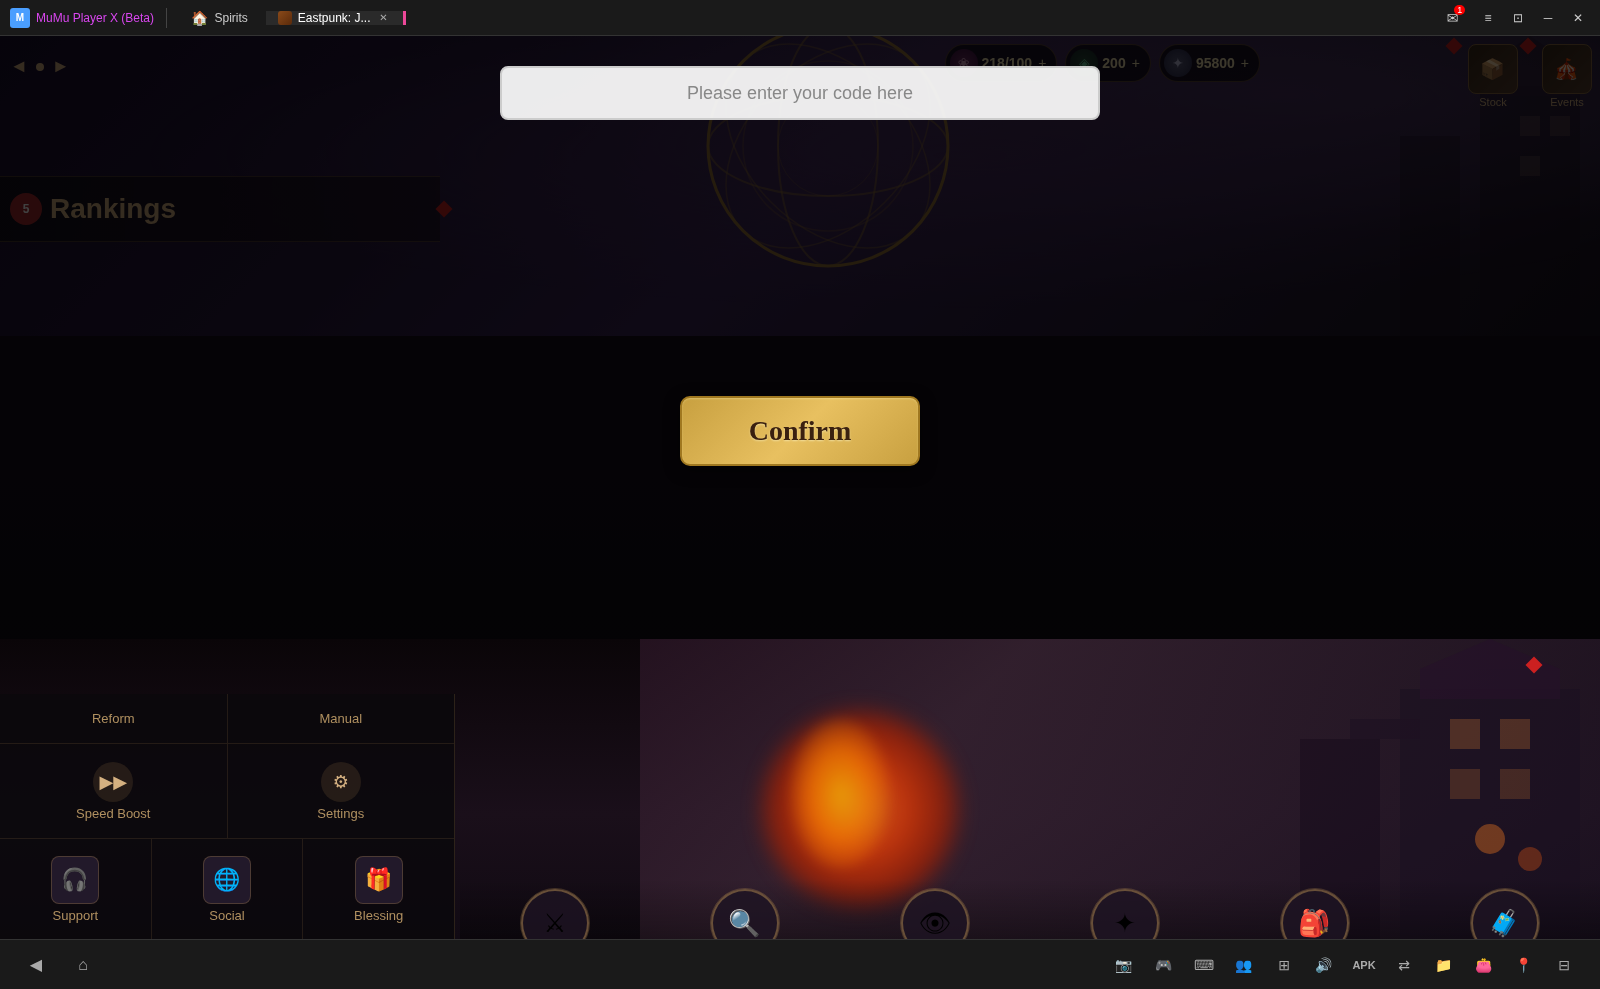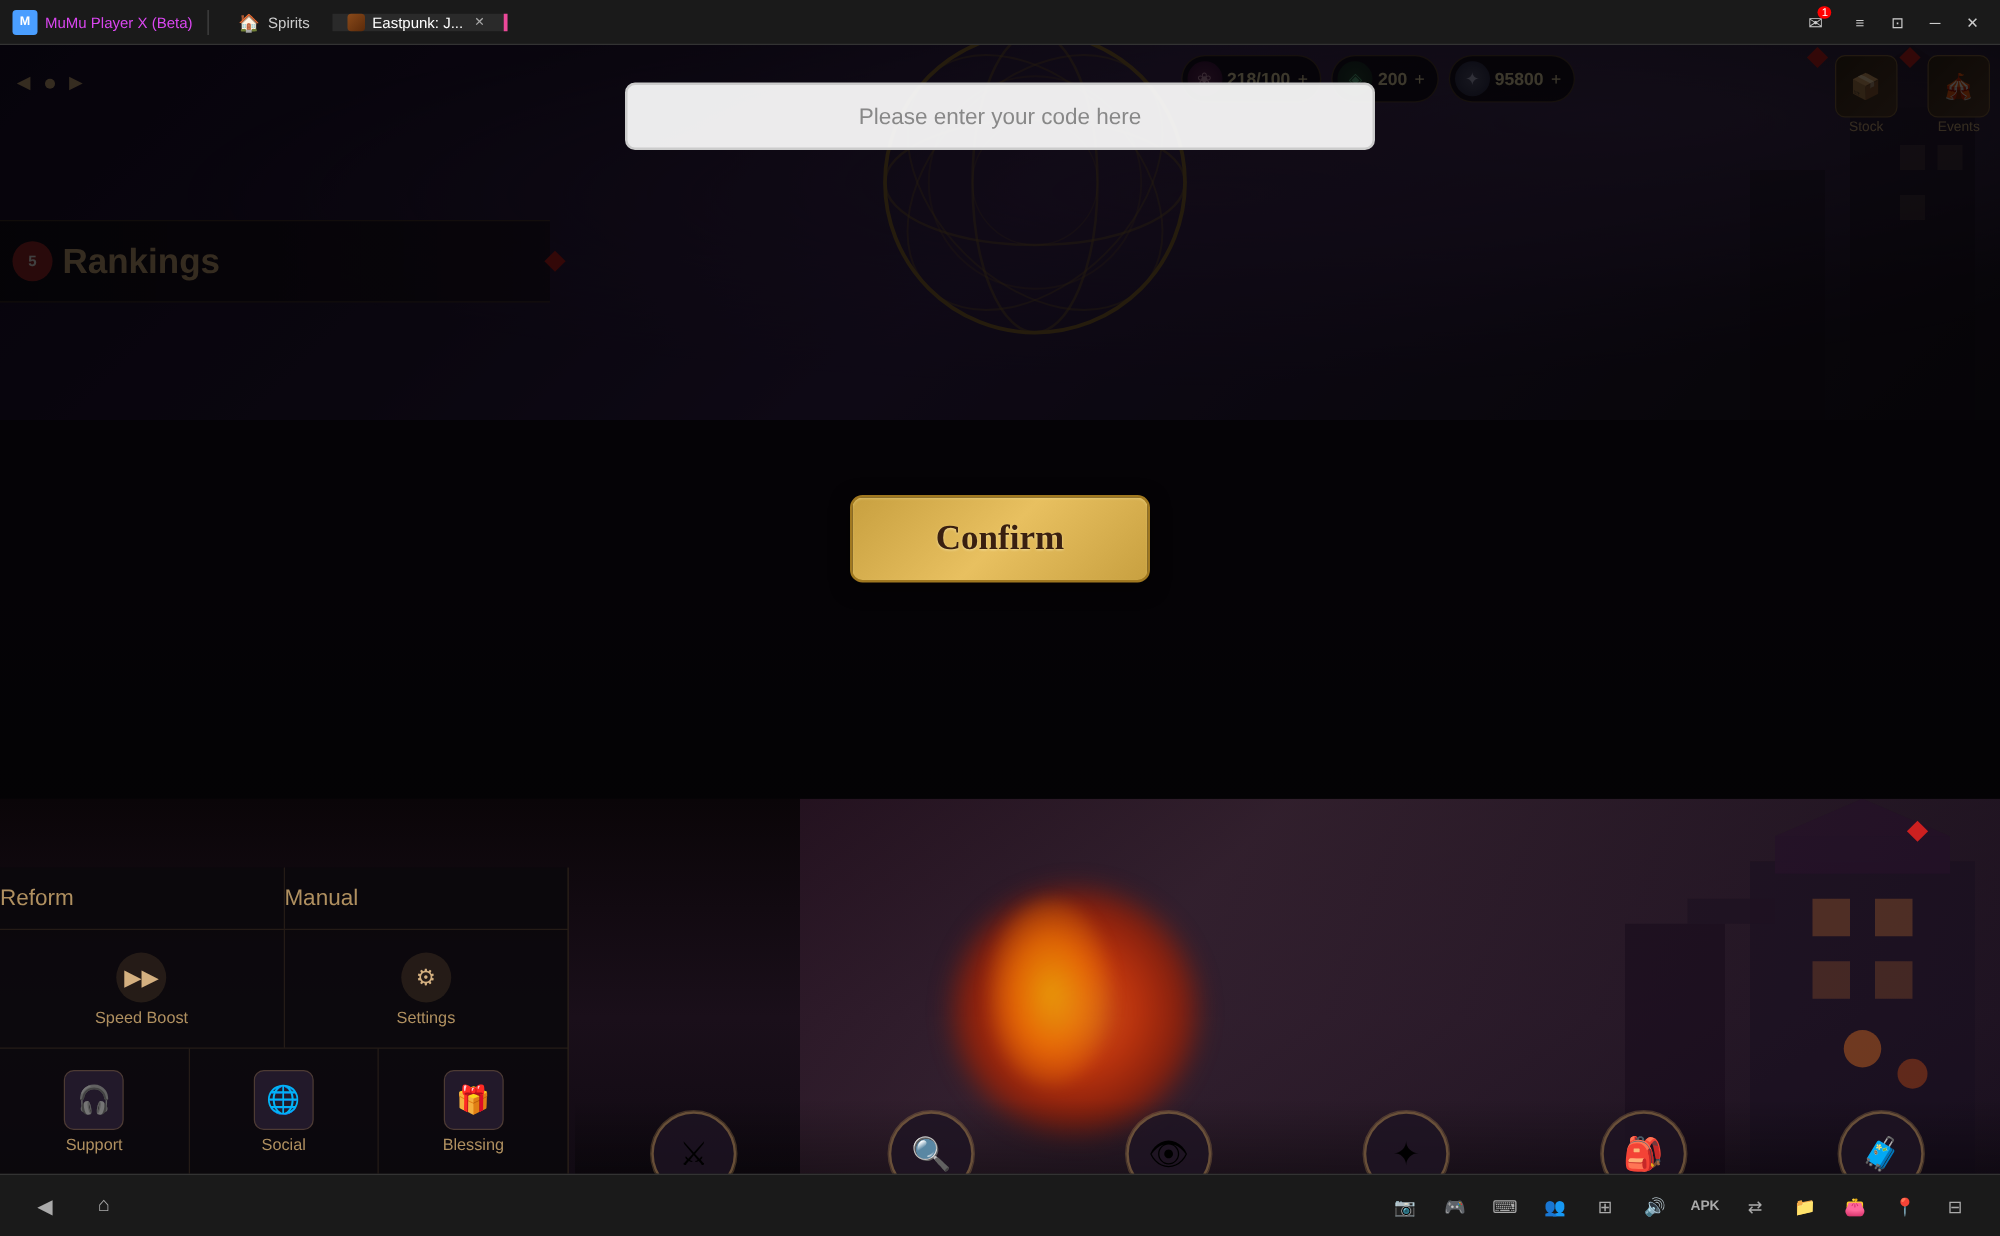--- a/index.html
+++ b/index.html
@@ -407,22 +407,22 @@
       display: flex;
       align-items: center;
       height: 50px;
       border-bottom: 1px solid rgba(180,140,80,0.15);
     }
     .left-panel-btn {
       flex: 1;
       height: 100%;
       display: flex;
       align-items: center;
-      justify-content: flex-start;
-      font-size: 18px;
+      justify-content: center;
+      font-size: 13px;
       color: #b09060;
       cursor: pointer;
       border-right: 1px solid rgba(180,140,80,0.15);
     }
     .left-panel-btn:last-child { border-right: none; }
 
     .left-panel-row2 {
       display: flex;
       align-items: stretch;
       height: 95px;

